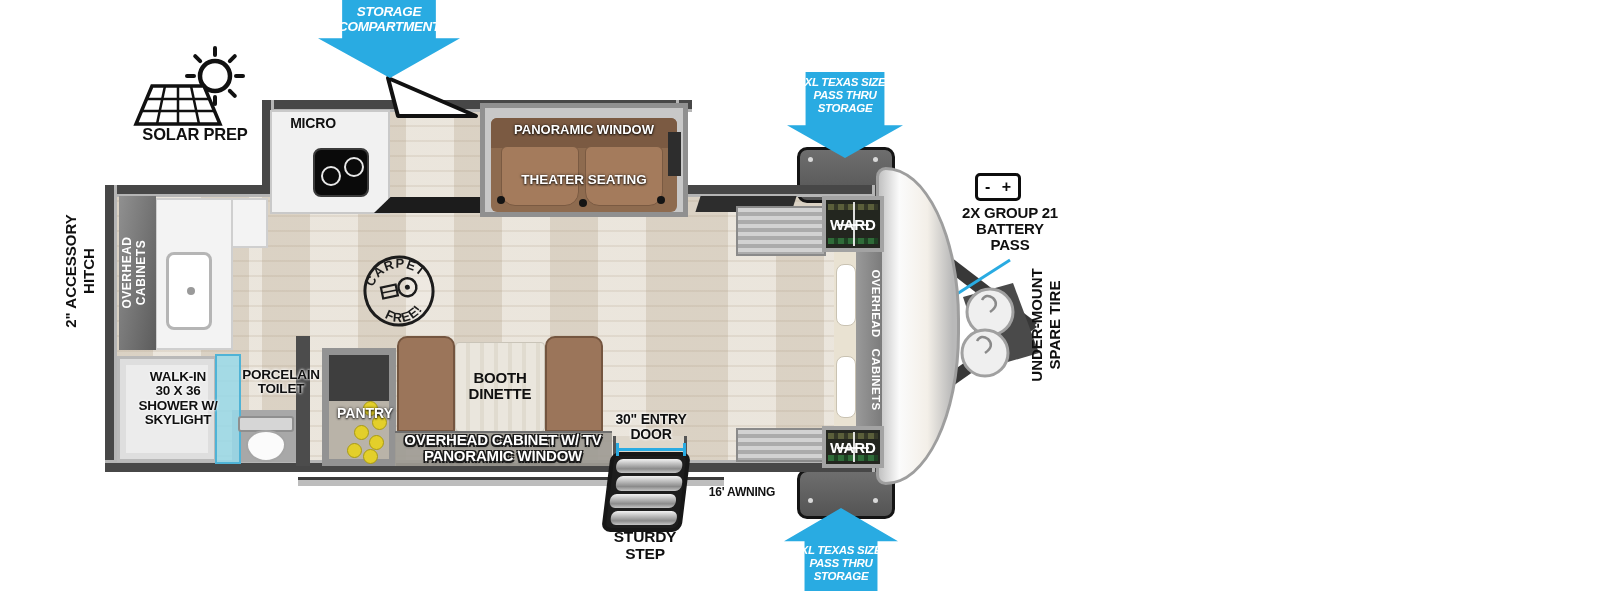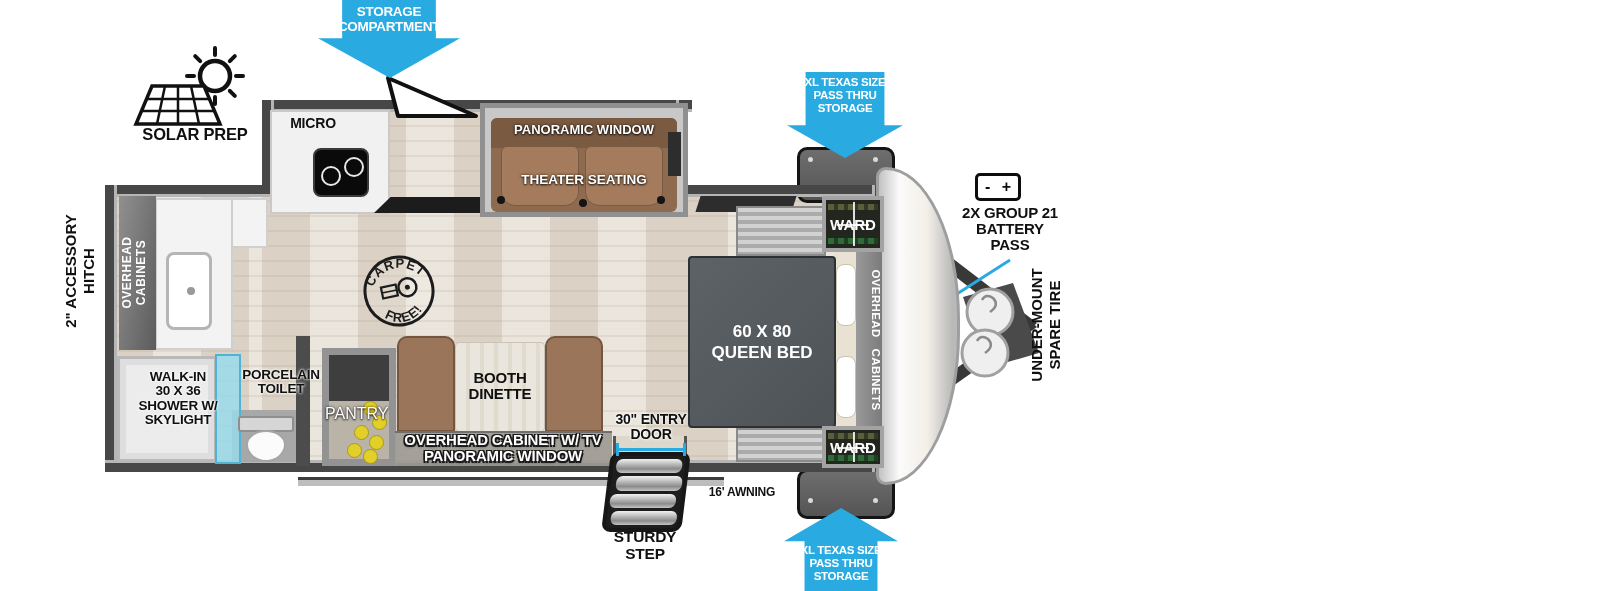--- a/index.html
+++ b/index.html
@@ -12,21 +12,21 @@
   .wall{position:absolute;z-index:2;}
   .g-t{background:linear-gradient(180deg,#474747 0 72%,#b5b5b5 72%);}
   .g-b{background:linear-gradient(0deg,#474747 0 72%,#b5b5b5 72%);}
   .g-l{background:linear-gradient(90deg,#474747 0 72%,#b5b5b5 72%);}
   .g-r{background:linear-gradient(270deg,#474747 0 72%,#b5b5b5 72%);}
   .lbl{position:absolute;font-weight:bold;color:#101010;text-align:center;line-height:1.07;
        letter-spacing:-0.2px;z-index:6;}
   .olbl{color:#fff;text-shadow:-1.5px -1.5px 0 #1a1a1a,1.5px -1.5px 0 #1a1a1a,
         -1.5px 1.5px 0 #1a1a1a,1.5px 1.5px 0 #1a1a1a,0 2px 3px rgba(0,0,0,.45);}
   .slbl{color:#fff;text-shadow:0 1px 2px rgba(0,0,0,.8),0 0 3px rgba(0,0,0,.7);}
-  .arrow{position:absolute;z-index:7;}
+  .arrow{position:absolute;z-index:7;font-style:italic;}
   .arrow .bg{position:absolute;left:0;top:0;right:0;bottom:0;background:#29abe2;}
   .arrow .txt{position:absolute;left:-12px;right:-12px;text-align:center;color:#fff;
         font-weight:bold;letter-spacing:-0.3px;line-height:1.14;z-index:1;}
   .vin{position:absolute;font-weight:bold;text-align:center;line-height:1.18;}
   .dot{position:absolute;border-radius:50%;}
   .ward{position:absolute;z-index:4;background:#23261f;border:4px solid #a3a3a3;box-sizing:border-box;
         color:#fff;font-weight:bold;font-size:15px;display:flex;align-items:center;justify-content:center;}
   .ward .st{position:absolute;left:2px;right:2px;height:6px;}
   .ward .rodv{position:absolute;left:50%;top:2px;bottom:2px;width:2px;background:#fff;opacity:.85;}
   .ward .rodh{position:absolute;left:20%;right:20%;top:50%;height:2px;background:#fff;opacity:.85;}
@@ -200,21 +200,21 @@
     <line x1="27" y1="39.5" x2="42" y2="39.5" stroke="#1c1c1c" stroke-width="1.6"></line>
   </svg>
 
   <div class="abs" style="left:322px;top:348px;width:74px;height:118px;z-index:3;border:7px solid #939393;box-sizing:border-box;background:linear-gradient(180deg,#3e3e3e 0 44%,#b9b3a8 44%)">
     <span class="dot" style="left:34px;top:46px;width:13px;height:13px;background:#e3cf2a;border:1.5px solid #a89a14"></span>
     <span class="dot" style="left:43px;top:60px;width:13px;height:13px;background:#e3cf2a;border:1.5px solid #a89a14"></span>
     <span class="dot" style="left:25px;top:70px;width:13px;height:13px;background:#e3cf2a;border:1.5px solid #a89a14"></span>
     <span class="dot" style="left:40px;top:80px;width:13px;height:13px;background:#e3cf2a;border:1.5px solid #a89a14"></span>
     <span class="dot" style="left:18px;top:88px;width:13px;height:13px;background:#e3cf2a;border:1.5px solid #a89a14"></span>
     <span class="dot" style="left:34px;top:94px;width:13px;height:13px;background:#e3cf2a;border:1.5px solid #a89a14"></span>
-    <div class="abs slbl" style="left:-4px;top:50px;width:68px;text-align:left;font-weight:normal;font-size:16px">PANTRY</div>
+    <div class="abs slbl" style="left:-4px;top:50px;width:68px;text-align:right;font-weight:bold;font-size:14px">PANTRY</div>
   </div>
 
   <div class="abs" style="left:397px;top:336px;width:58px;height:96px;z-index:3;background:#9b755a;border:2px solid #74553f;border-radius:10px 10px 0 0;box-sizing:border-box"></div>
   <div class="abs" style="left:545px;top:336px;width:58px;height:96px;z-index:3;background:#9b755a;border:2px solid #74553f;border-radius:10px 10px 0 0;box-sizing:border-box"></div>
   <div class="abs" style="left:455px;top:342px;width:90px;height:90px;z-index:3;background:repeating-linear-gradient(90deg,#eae6dd 0 10px,#e0dbcf 10px 14px);border:1px solid #c9c4b8;border-radius:4px;box-sizing:border-box"></div>
   <div class="lbl" style="left:448px;top:370px;width:104px;font-size:15px">
     <span style="display:block">BOOTH</span>
     <span style="display:block">DINETTE</span>
   </div>
 
@@ -244,24 +244,20 @@
     <span style="display:block">STURDY</span>
     <span style="display:block">STEP</span>
   </div>
 
   <div class="abs" style="left:736px;top:206px;width:90px;height:50px;z-index:3;background:repeating-linear-gradient(180deg,#d2d2d2 0 4px,#ababab 4px 8px);border:2px solid #8a8a8a;box-sizing:border-box"></div>
   <div class="abs" style="left:736px;top:428px;width:90px;height:34px;z-index:3;background:repeating-linear-gradient(180deg,#d2d2d2 0 4px,#ababab 4px 8px);border:2px solid #8a8a8a;box-sizing:border-box"></div>
   <div class="abs" style="left:834px;top:252px;width:26px;height:178px;z-index:3;background:#e9e2d2">
     <span class="abs" style="left:2px;top:12px;width:20px;height:62px;background:#fff;border:1.5px solid #c9c2b2;border-radius:8px;box-sizing:border-box"></span>
     <span class="abs" style="left:2px;top:104px;width:20px;height:62px;background:#fff;border:1.5px solid #c9c2b2;border-radius:8px;box-sizing:border-box"></span>
   </div>
-  <div class="abs" style="left:688px;top:256px;width:148px;height:172px;z-index:4;background:linear-gradient(135deg,#5d6266,#4e5357);border:2px solid #2e3134;border-radius:4px;box-sizing:border-box;display:flex;flex-direction:column;align-items:center;justify-content:center;color:#fff;font-weight:bold;font-size:17px;line-height:1.25">
-    <span style="display:block">60 X 80</span>
-    <span style="display:block">QUEEN BED</span>
-  </div>
   <div class="abs" style="left:856px;top:248px;width:26px;height:184px;z-index:4;background:linear-gradient(90deg,#9a9a9a,#7b7b7b)">
     <div class="vin" style="left:-79px;top:79px;width:184px;height:26px;transform:rotate(90deg);font-size:11.5px;color:#fff;letter-spacing:.4px;white-space:nowrap">
       <span>OVERHEAD</span>
       <span>&nbsp;</span>
       <span>CABINETS</span>
     </div>
   </div>
   <div class="ward" style="left:822px;top:196px;height:56px;width:62px">
     <span class="st" style="top:4px;background:repeating-linear-gradient(90deg,#5a5f3a 0 6px,#343827 6px 10px)"></span>
     <span class="st" style="bottom:4px;background:repeating-linear-gradient(90deg,#2f6b38 0 6px,#1d4022 6px 10px)"></span>

